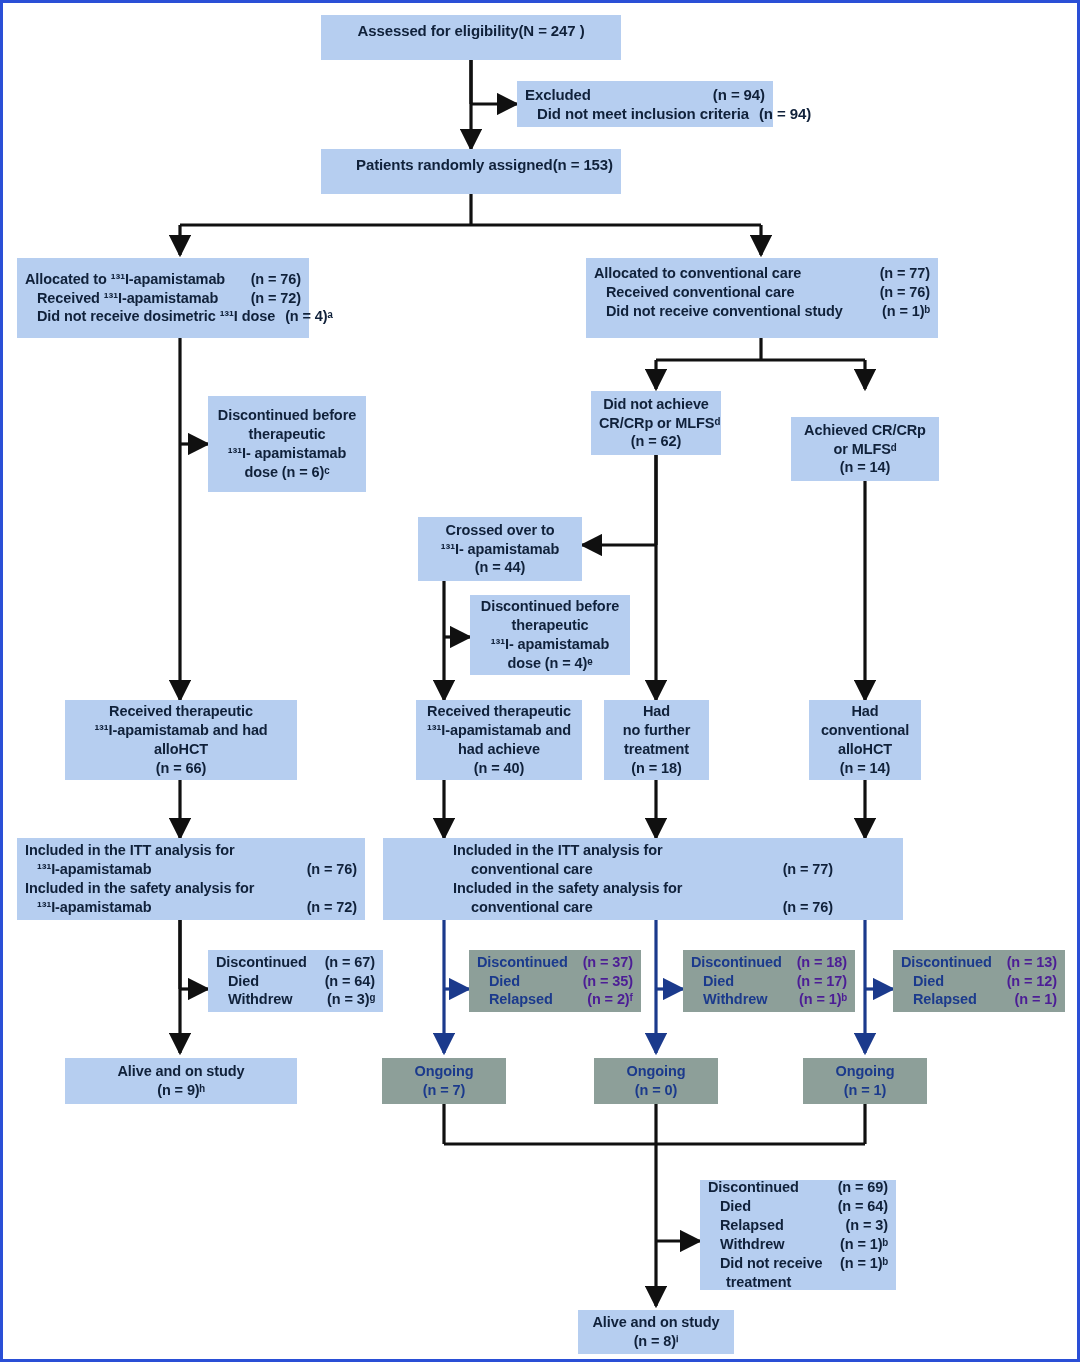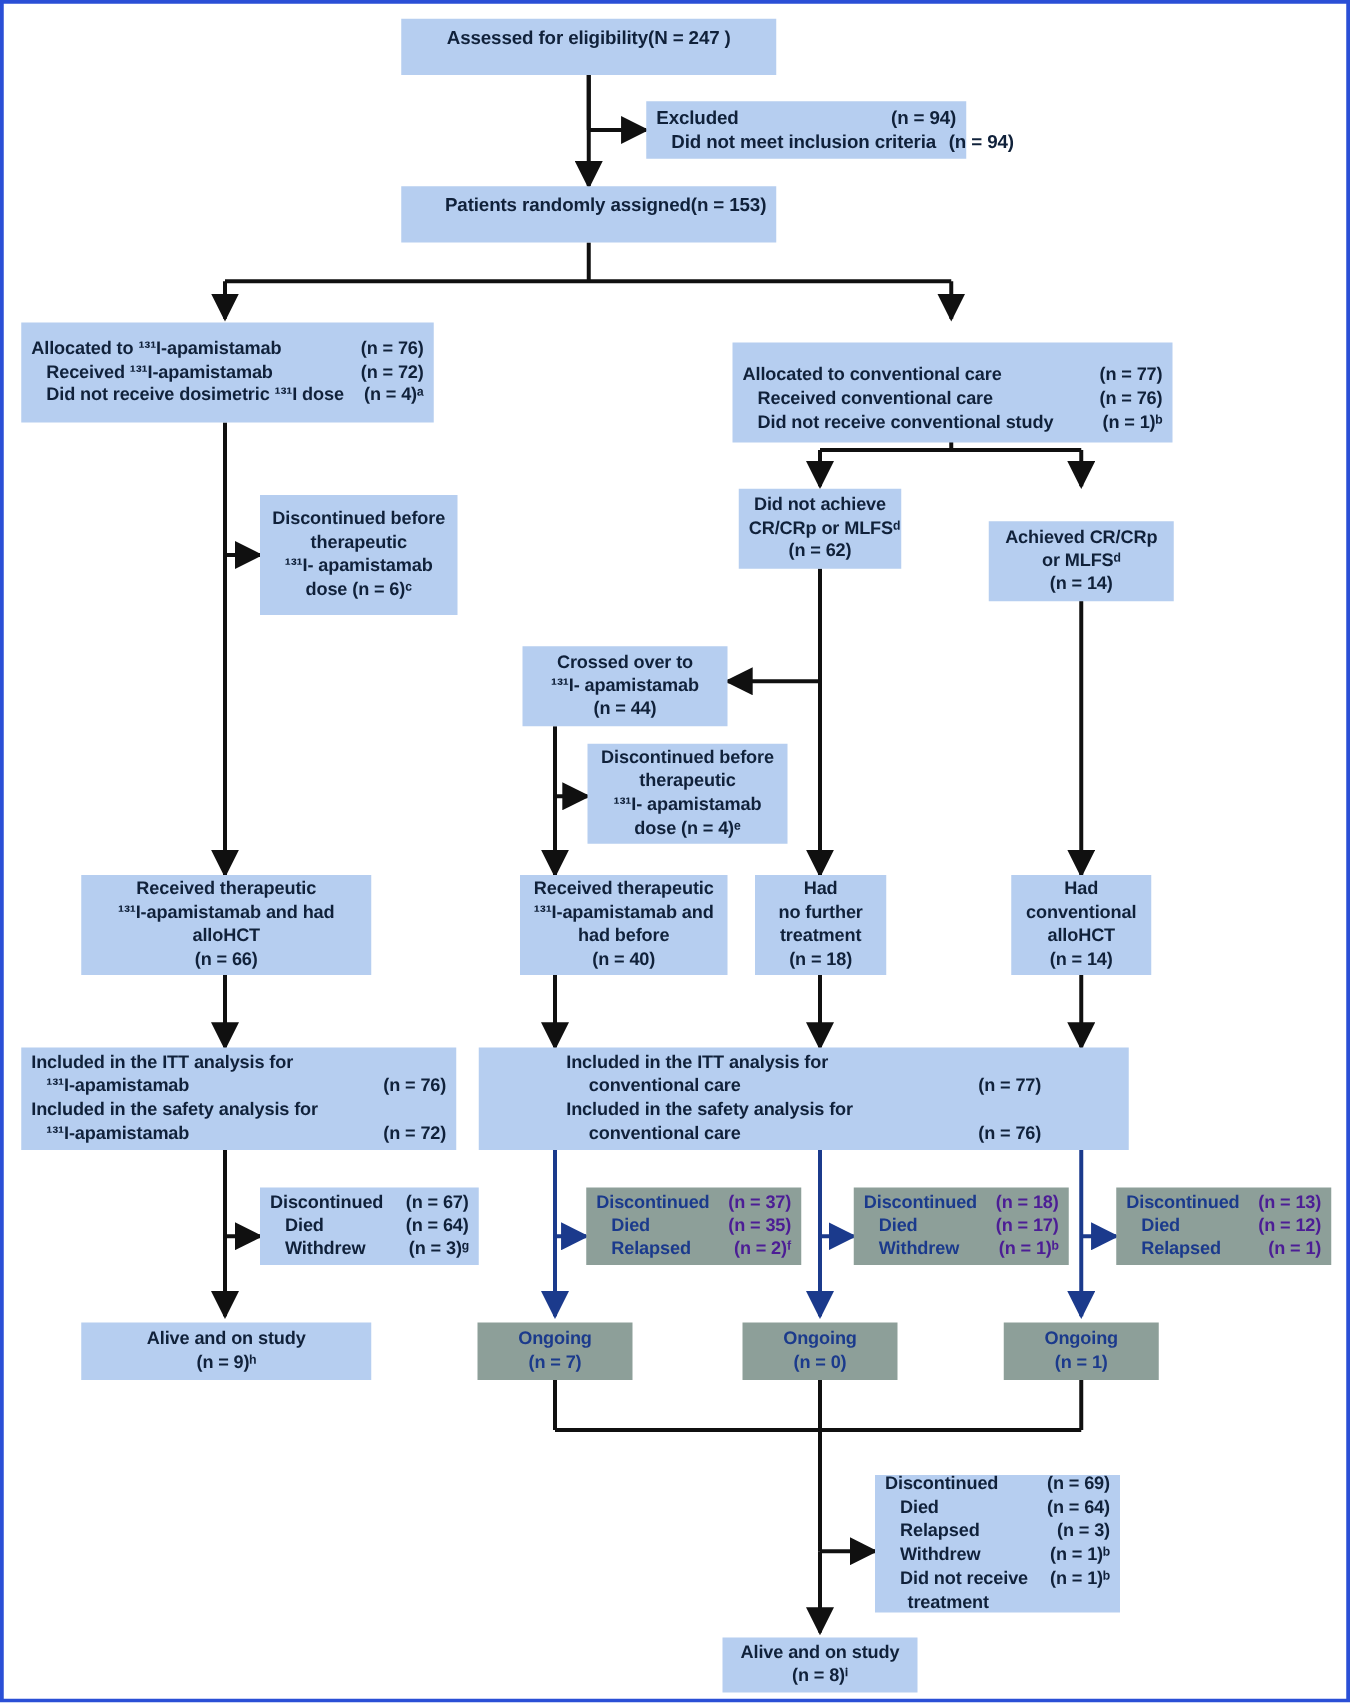--- a/index.html
+++ b/index.html
@@ -134,36 +134,36 @@
     <span class="lbl">Did not meet inclusion criteria</span>
     <span class="num">(n = 94)</span>
   </div>
 </div>
 
 <div class="box center" style="left:318px;top:146px;width:300px;height:45px;display:flex;justify-content:flex-end;">
   <span class="cjust">Patients randomly assigned</span>
   <span class="cjust">(n = 153)</span>
 </div>
 
-<div class="box small" style="left:14px;top:255px;width:330px;height:80px;display:flex;flex-direction:column;justify-content:center;">
+<div class="box small" style="left:14px;top:255px;width:292px;height:80px;display:flex;flex-direction:column;justify-content:center;">
   <div class="row">
     <span class="lbl">Allocated to ¹³¹I-apamistamab</span>
     <span class="num">(n = 76)</span>
   </div>
   <div class="row ind1">
     <span class="lbl">Received ¹³¹I-apamistamab</span>
     <span class="num">(n = 72)</span>
   </div>
   <div class="row ind1">
     <span class="lbl">Did not receive dosimetric ¹³¹I dose</span>
     <span class="num">(n = 4)ᵃ</span>
   </div>
 </div>
 
-<div class="box small" style="left:583px;top:255px;width:352px;height:80px;display:flex;flex-direction:column;justify-content:flex-end;margin-top:16px;">
+<div class="box small" style="left:583px;top:255px;width:352px;height:80px;display:flex;flex-direction:column;justify-content:flex-start;">
   <div class="row">
     <span class="lbl">Allocated to conventional care</span>
     <span class="num">(n = 77)</span>
   </div>
   <div class="row ind1">
     <span class="lbl">Received conventional care</span>
     <span class="num">(n = 76)</span>
   </div>
   <div class="row ind1">
     <span class="lbl">Did not receive conventional study</span>
@@ -206,21 +206,21 @@
 <div class="box center small" style="left:62px;top:697px;width:232px;height:80px;display:flex;flex-direction:column;justify-content:center;">
   <span class="cjust">Received therapeutic</span>
   <span class="cjust">¹³¹I-apamistamab and had</span>
   <span class="cjust">alloHCT</span>
   <span class="cjust">(n = 66)</span>
 </div>
 
 <div class="box center small" style="left:413px;top:697px;width:166px;height:80px;display:flex;flex-direction:column;justify-content:center;">
   <span class="cjust">Received therapeutic</span>
   <span class="cjust">¹³¹I-apamistamab and</span>
-  <span class="cjust">had before</span>
+  <span class="cjust">had achieve</span>
   <span class="cjust">(n = 40)</span>
 </div>
 
 <div class="box center small" style="left:601px;top:697px;width:105px;height:80px;display:flex;flex-direction:column;justify-content:center;">
   <span class="cjust">Had</span>
   <span class="cjust">no further</span>
   <span class="cjust">treatment</span>
   <span class="cjust">(n = 18)</span>
 </div>
 

